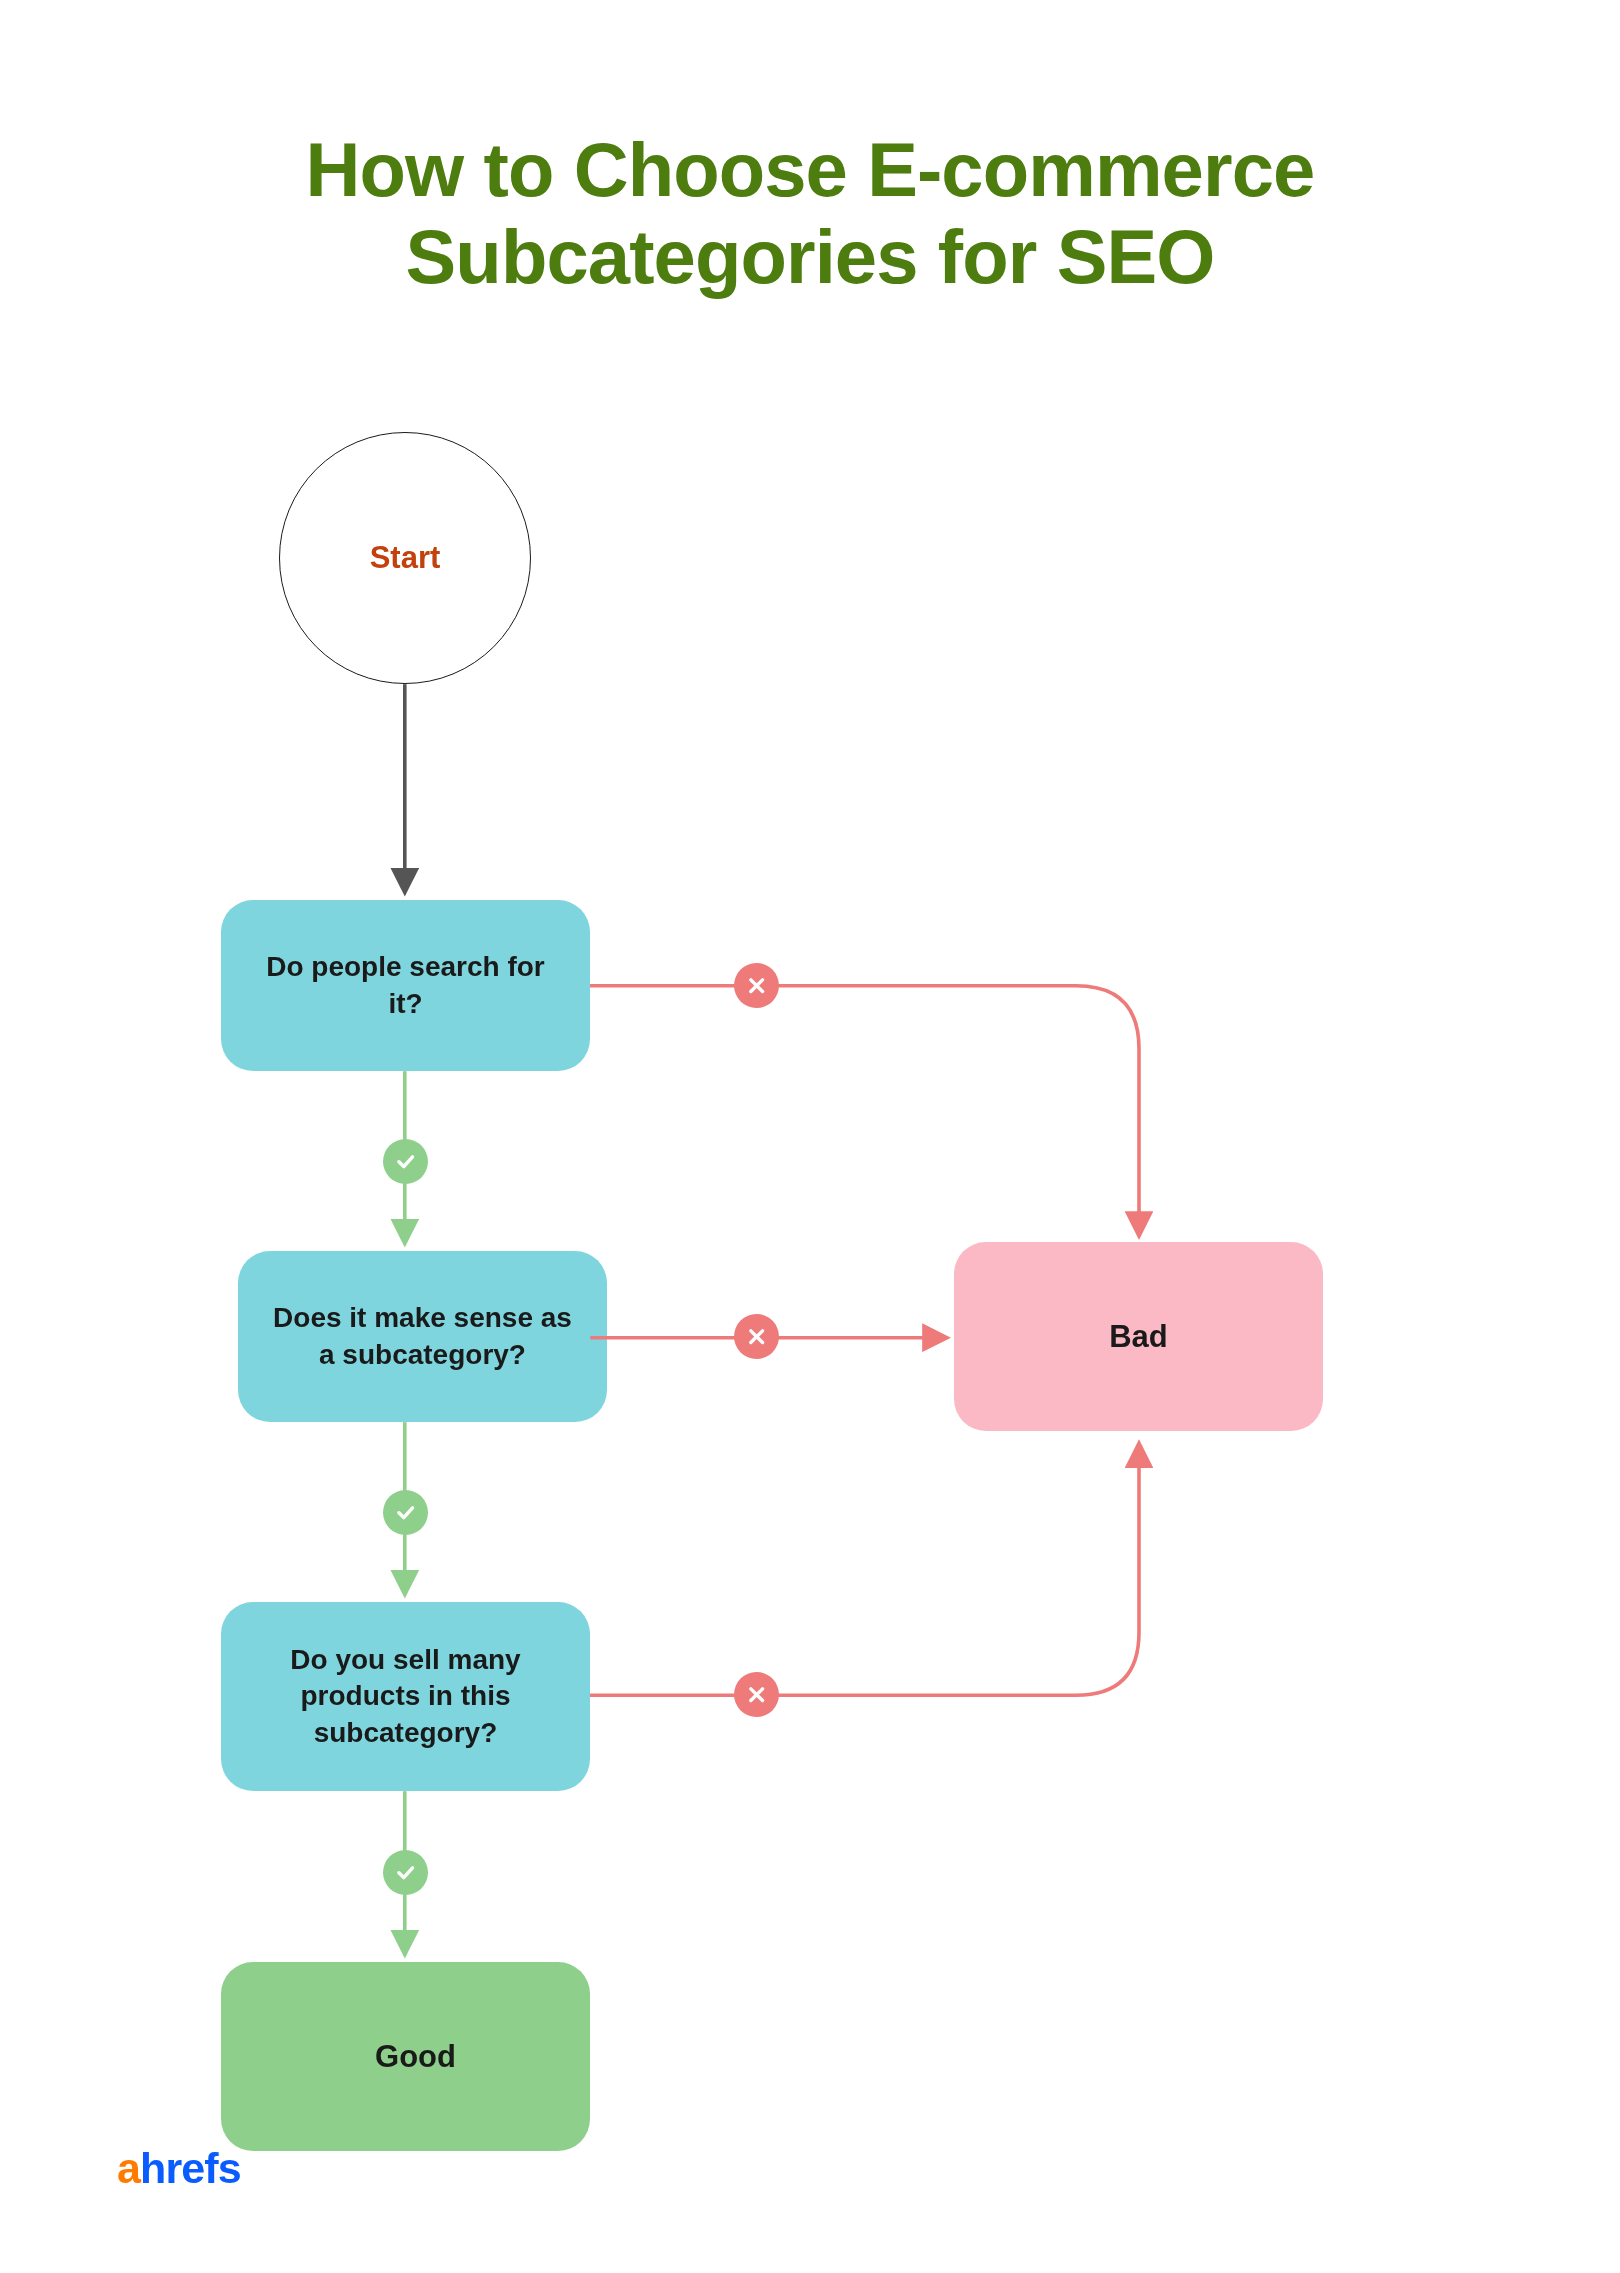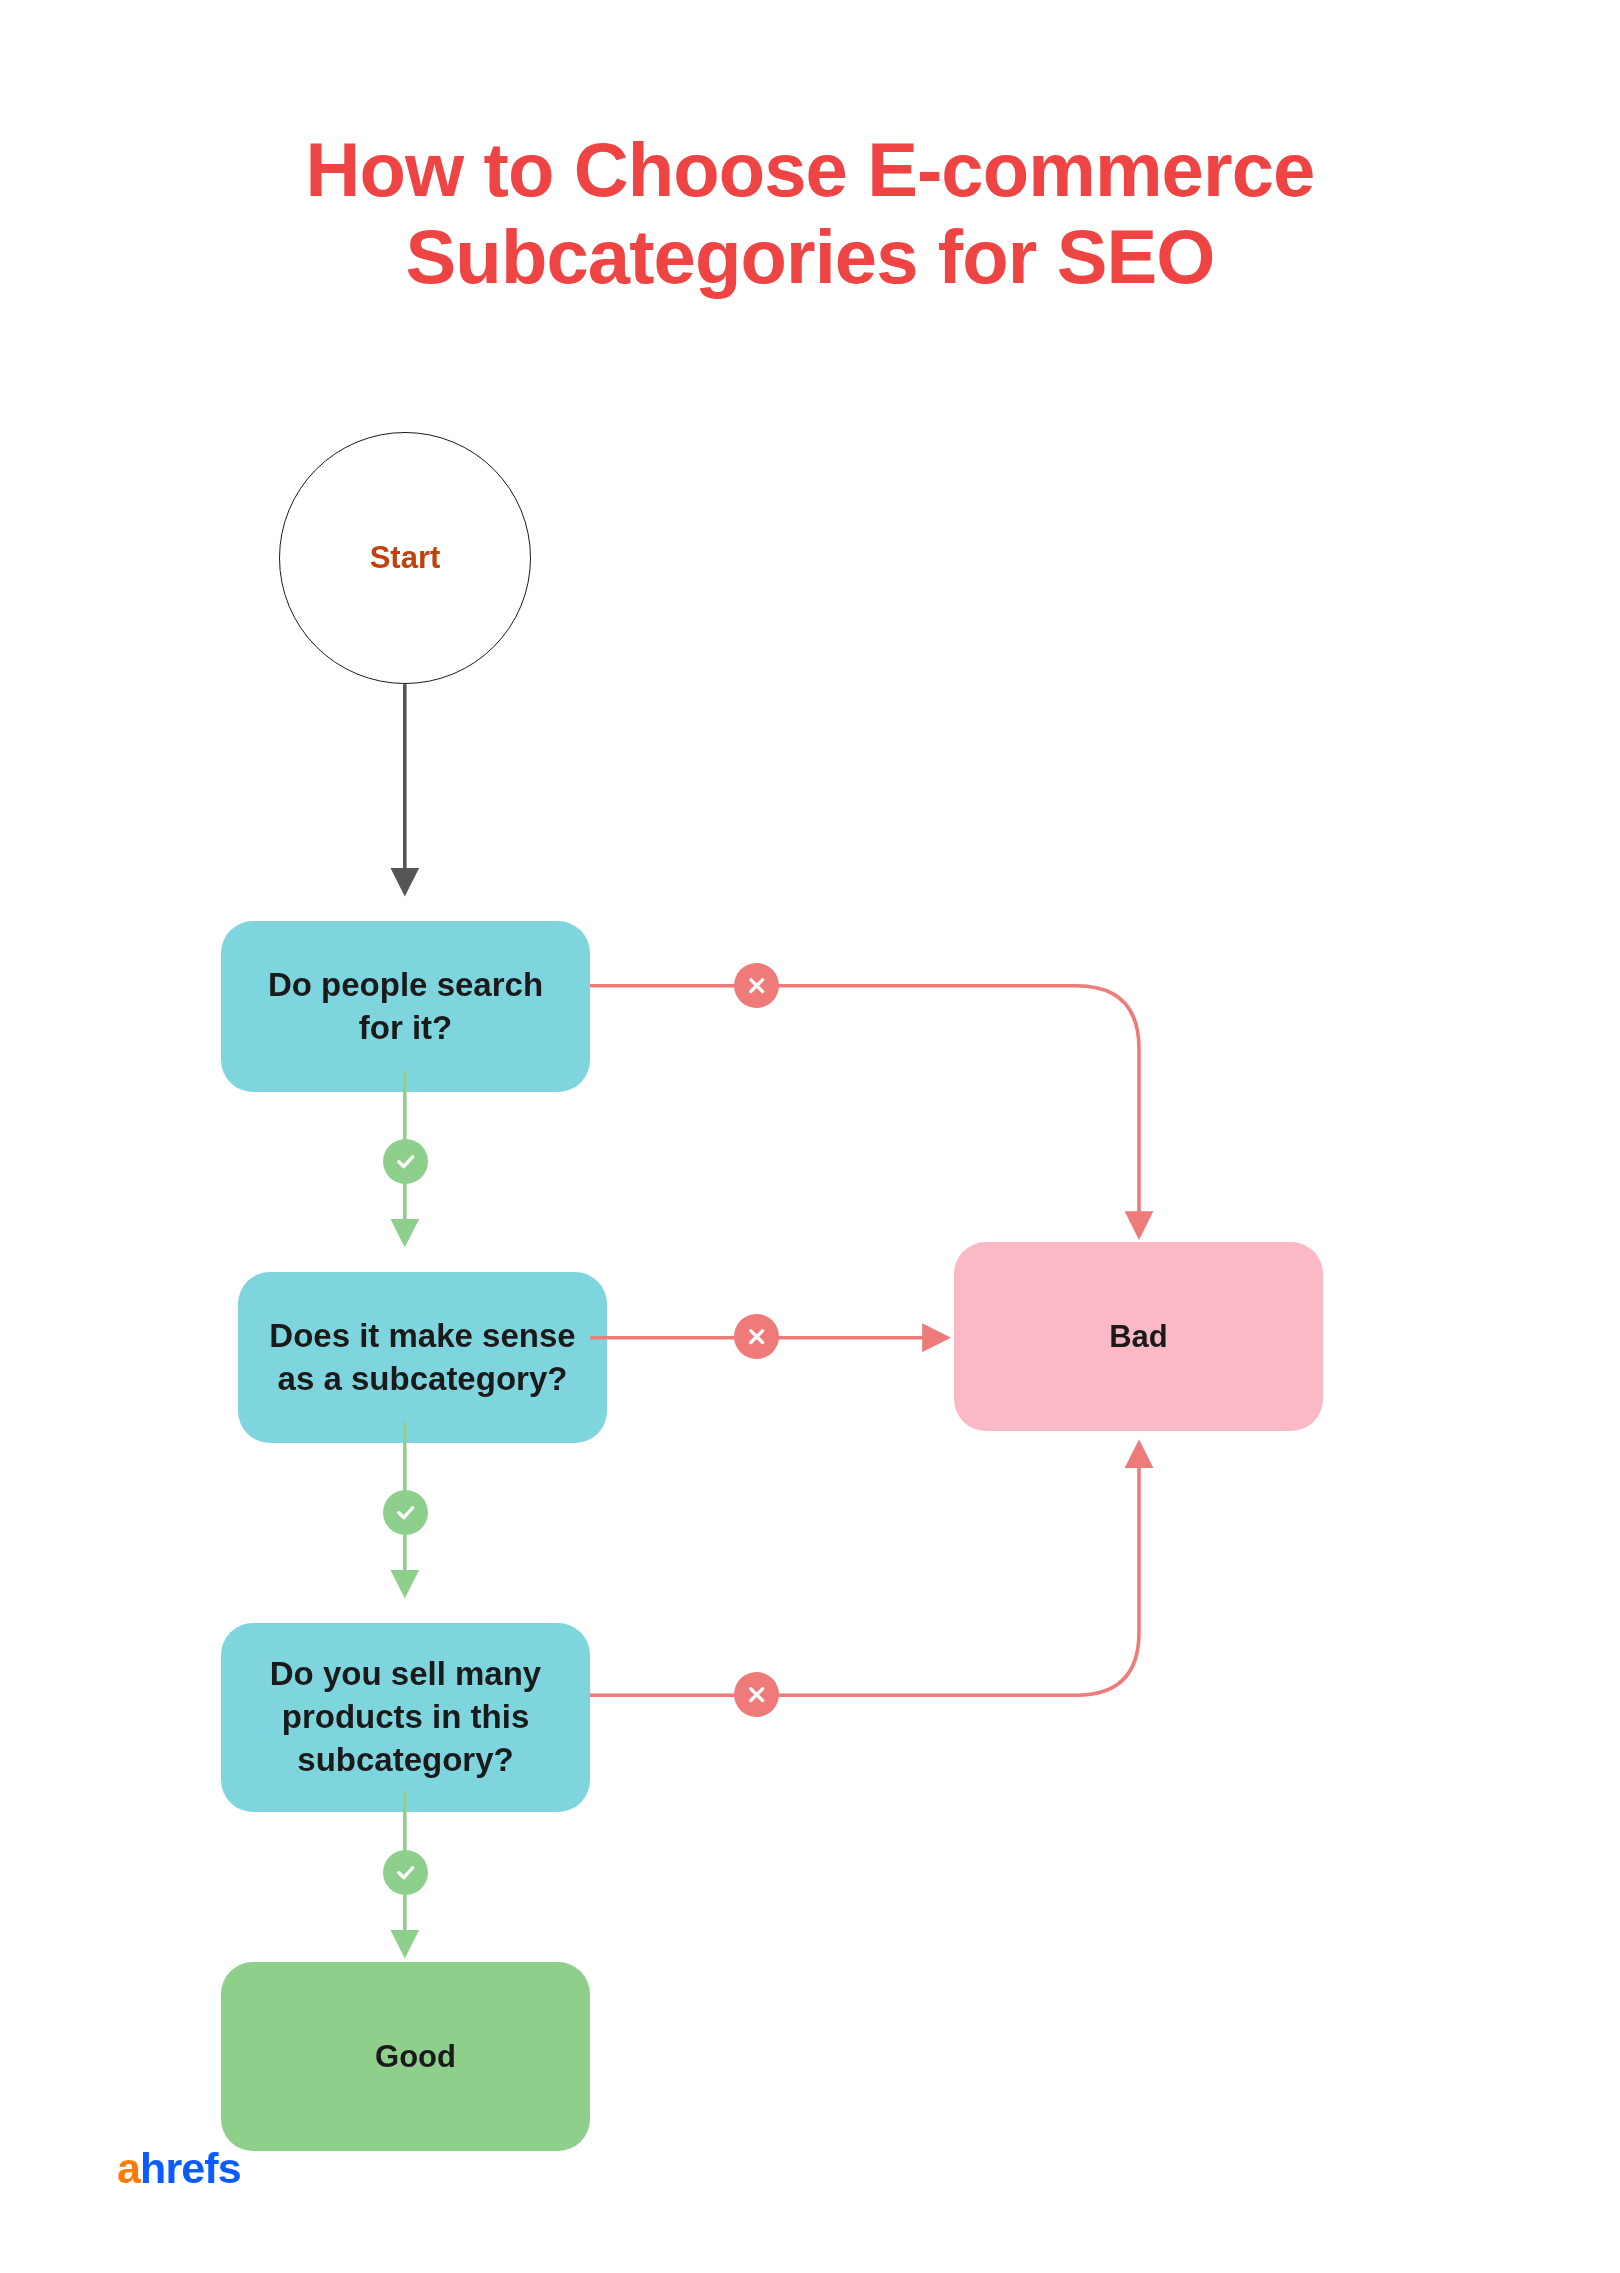--- a/index.html
+++ b/index.html
@@ -12,21 +12,21 @@
   }
   .title {
     position: absolute;
     top: 126px;
     left: 0;
     width: 100%;
     text-align: center;
     font-size: 76px;
     font-weight: 900;
     line-height: 1.15;
-    color: #ef4444;
+    color: #4d7c0f;
     letter-spacing: -0.9px;
   }
   .start-circle {
     position: absolute;
     width: 252px;
     height: 252px;
     border: 1.8px solid #1a1a1a;
     border-radius: 50%;
     background: #fff;
     display: flex;
@@ -40,25 +40,24 @@
     position: absolute;
     width: 369px;
     height: 171px;
     border-radius: 32px;
     background: #7fd5de;
     display: flex;
     align-items: center;
     justify-content: center;
     text-align: center;
     font-weight: 800;
-    font-size: 33px;
+    font-size: 28px;
     line-height: 1.3;
     color: #1a1a1a;
     padding: 13px 27px;
-    margin-top: 21px;
   }
   .good-box {
     position: absolute;
     width: 369px;
     height: 189px;
     border-radius: 32px;
     background: #8ed08b;
     display: flex;
     align-items: center;
     justify-content: center;

